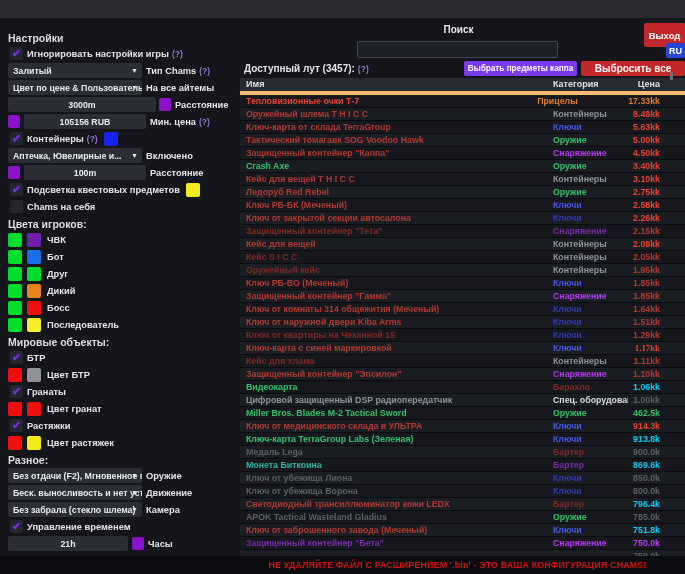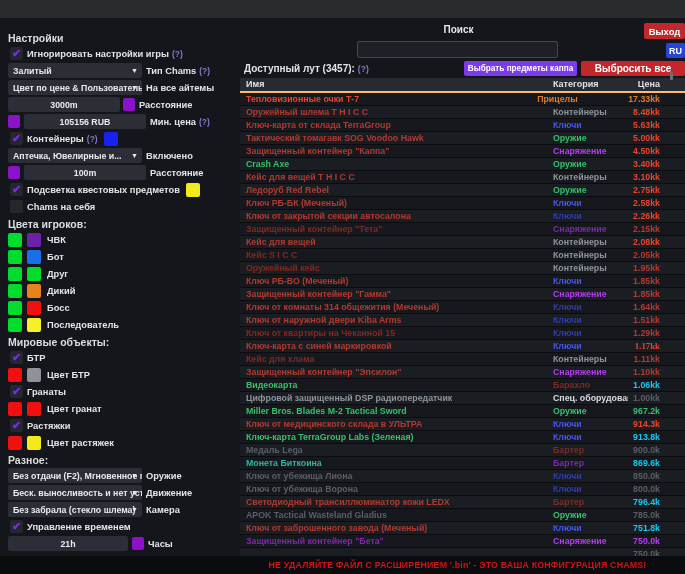--- a/index.html
+++ b/index.html
@@ -11,30 +11,30 @@
   }
   .abs{position:absolute;}
   
   #titlebar{left:0;top:0;width:685px;height:18px;background:#2a2b2f;}
   #search-label{left:357px;top:24px;width:203px;text-align:center;
     font-size:10px;font-weight:bold;color:#e6e8ec;}
   #search-input{left:357px;top:41px;width:199px;height:15px;background:#1d2026;
     border:1px solid #43474f;border-radius:2px;}
   .btn{display:flex;align-items:center;justify-content:center;color:#fff;
     font-weight:bold;border-radius:2px;cursor:pointer;white-space:nowrap;overflow:hidden;}
-  #exit-button{left:644px;top:23px;width:41px;height:16px;background:var(--btn_red);font-size:9.5px;}
+  #exit-button{left:644px;top:23px;width:41px;height:24px;background:var(--btn_red);font-size:9.5px;}
   #lang-button{left:666px;top:43px;width:19px;height:15px;background:var(--btn_blue);font-size:9px;}
   
   #loot-title{left:244px;top:63px;font-size:10px;font-weight:bold;color:#e2e4e8;white-space:nowrap;}
   .hint{color:#8577c9;font-size:8.5px;font-weight:bold;margin-left:3px;}
   #kappa-button{left:464px;top:61px;width:113px;height:15px;background:var(--btn_purple);font-size:8.2px;}
   #dropall-button{left:581px;top:61px;width:104px;height:15px;background:var(--btn_red);font-size:10px;}
   
   #loot-table{left:240px;top:78px;width:445px;}
-  .thead{display:flex;height:13px;background:#272a31;border-bottom:2px solid #fdba74;
+  .thead{display:flex;height:13px;background:#272a31;border-bottom:4px solid #fdba74;
     font-size:9px;font-weight:bold;color:#dfe1e6;line-height:13px;}
   .c-name{width:300px;padding-left:6px;overflow:hidden;white-space:nowrap;}
   .c-cat{width:75px;padding-left:7px;overflow:hidden;white-space:nowrap;}
   .c-price{width:32px;padding-right:25px;text-align:right;white-space:nowrap;}
   #rows{height:465px;overflow:hidden;}
   .trow{display:flex;height:12px;border-bottom:1px solid #0b0c0f;background:#16181d;
     font-size:8.8px;font-weight:bold;line-height:12px;}
   .trow.alt{background:#1a1d22;}
   #scrollbar-thumb{left:670px;top:72px;width:3px;height:8px;background:#6a6e76;border-radius:1px;}
   
@@ -197,21 +197,21 @@
         <div class="c-price" style="color: rgb(24, 200, 240);">1.06kk</div>
       </div>
       <div class="trow alt">
         <div class="c-name" style="color: rgb(141, 147, 156);">Цифровой защищенный DSP радиопередатчик</div>
         <div class="c-cat" style="color: rgb(216, 218, 222);">Спец. оборудование</div>
         <div class="c-price" style="color: rgb(90, 95, 102);">1.00kk</div>
       </div>
       <div class="trow">
         <div class="c-name" style="color: rgb(53, 192, 106);">Miller Bros. Blades M-2 Tactical Sword</div>
         <div class="c-cat" style="color: rgb(53, 192, 106);">Оружие</div>
-        <div class="c-price" style="color: rgb(53, 192, 106);">967.2k</div>
+        <div class="c-price" style="color: rgb(53, 192, 106);">462.5k</div>
       </div>
       <div class="trow alt">
         <div class="c-name" style="color: rgb(176, 58, 48);">Ключ от медицинского склада в УЛЬТРА</div>
         <div class="c-cat" style="color: rgb(70, 86, 232);">Ключи</div>
         <div class="c-price" style="color: rgb(232, 68, 46);">914.3k</div>
       </div>
       <div class="trow">
         <div class="c-name" style="color: rgb(53, 192, 106);">Ключ-карта TerraGroup Labs (Зеленая)</div>
         <div class="c-cat" style="color: rgb(70, 86, 232);">Ключи</div>
         <div class="c-price" style="color: rgb(24, 200, 240);">913.8k</div>
@@ -290,21 +290,21 @@
 
   <div class="row">
     <span class="dd" style="width:115px">
         <span>Цвет по цене &amp; Пользователь</span>
         <span class="caret">▼</span>
       </span>
     <span class="lbl">На все айтемы</span>
   </div>
 
   <div class="row">
-    <span class="inp" style="width:112px">3000m</span>
+    <span class="inp" style="width:148px">3000m</span>
     <span class="sw" style="margin-left: 3px; background: rgb(138, 18, 200);"></span>
     <span class="lbl">Расстояние</span>
   </div>
 
   <div class="row">
     <span class="sw" style="background: rgb(138, 18, 200);"></span>
     <span class="inp" style="width:122px;margin-left:4px">105156 RUB</span>
     <span class="lbl">Мин. цена</span>
     <span class="hint">(?)</span>
   </div>

